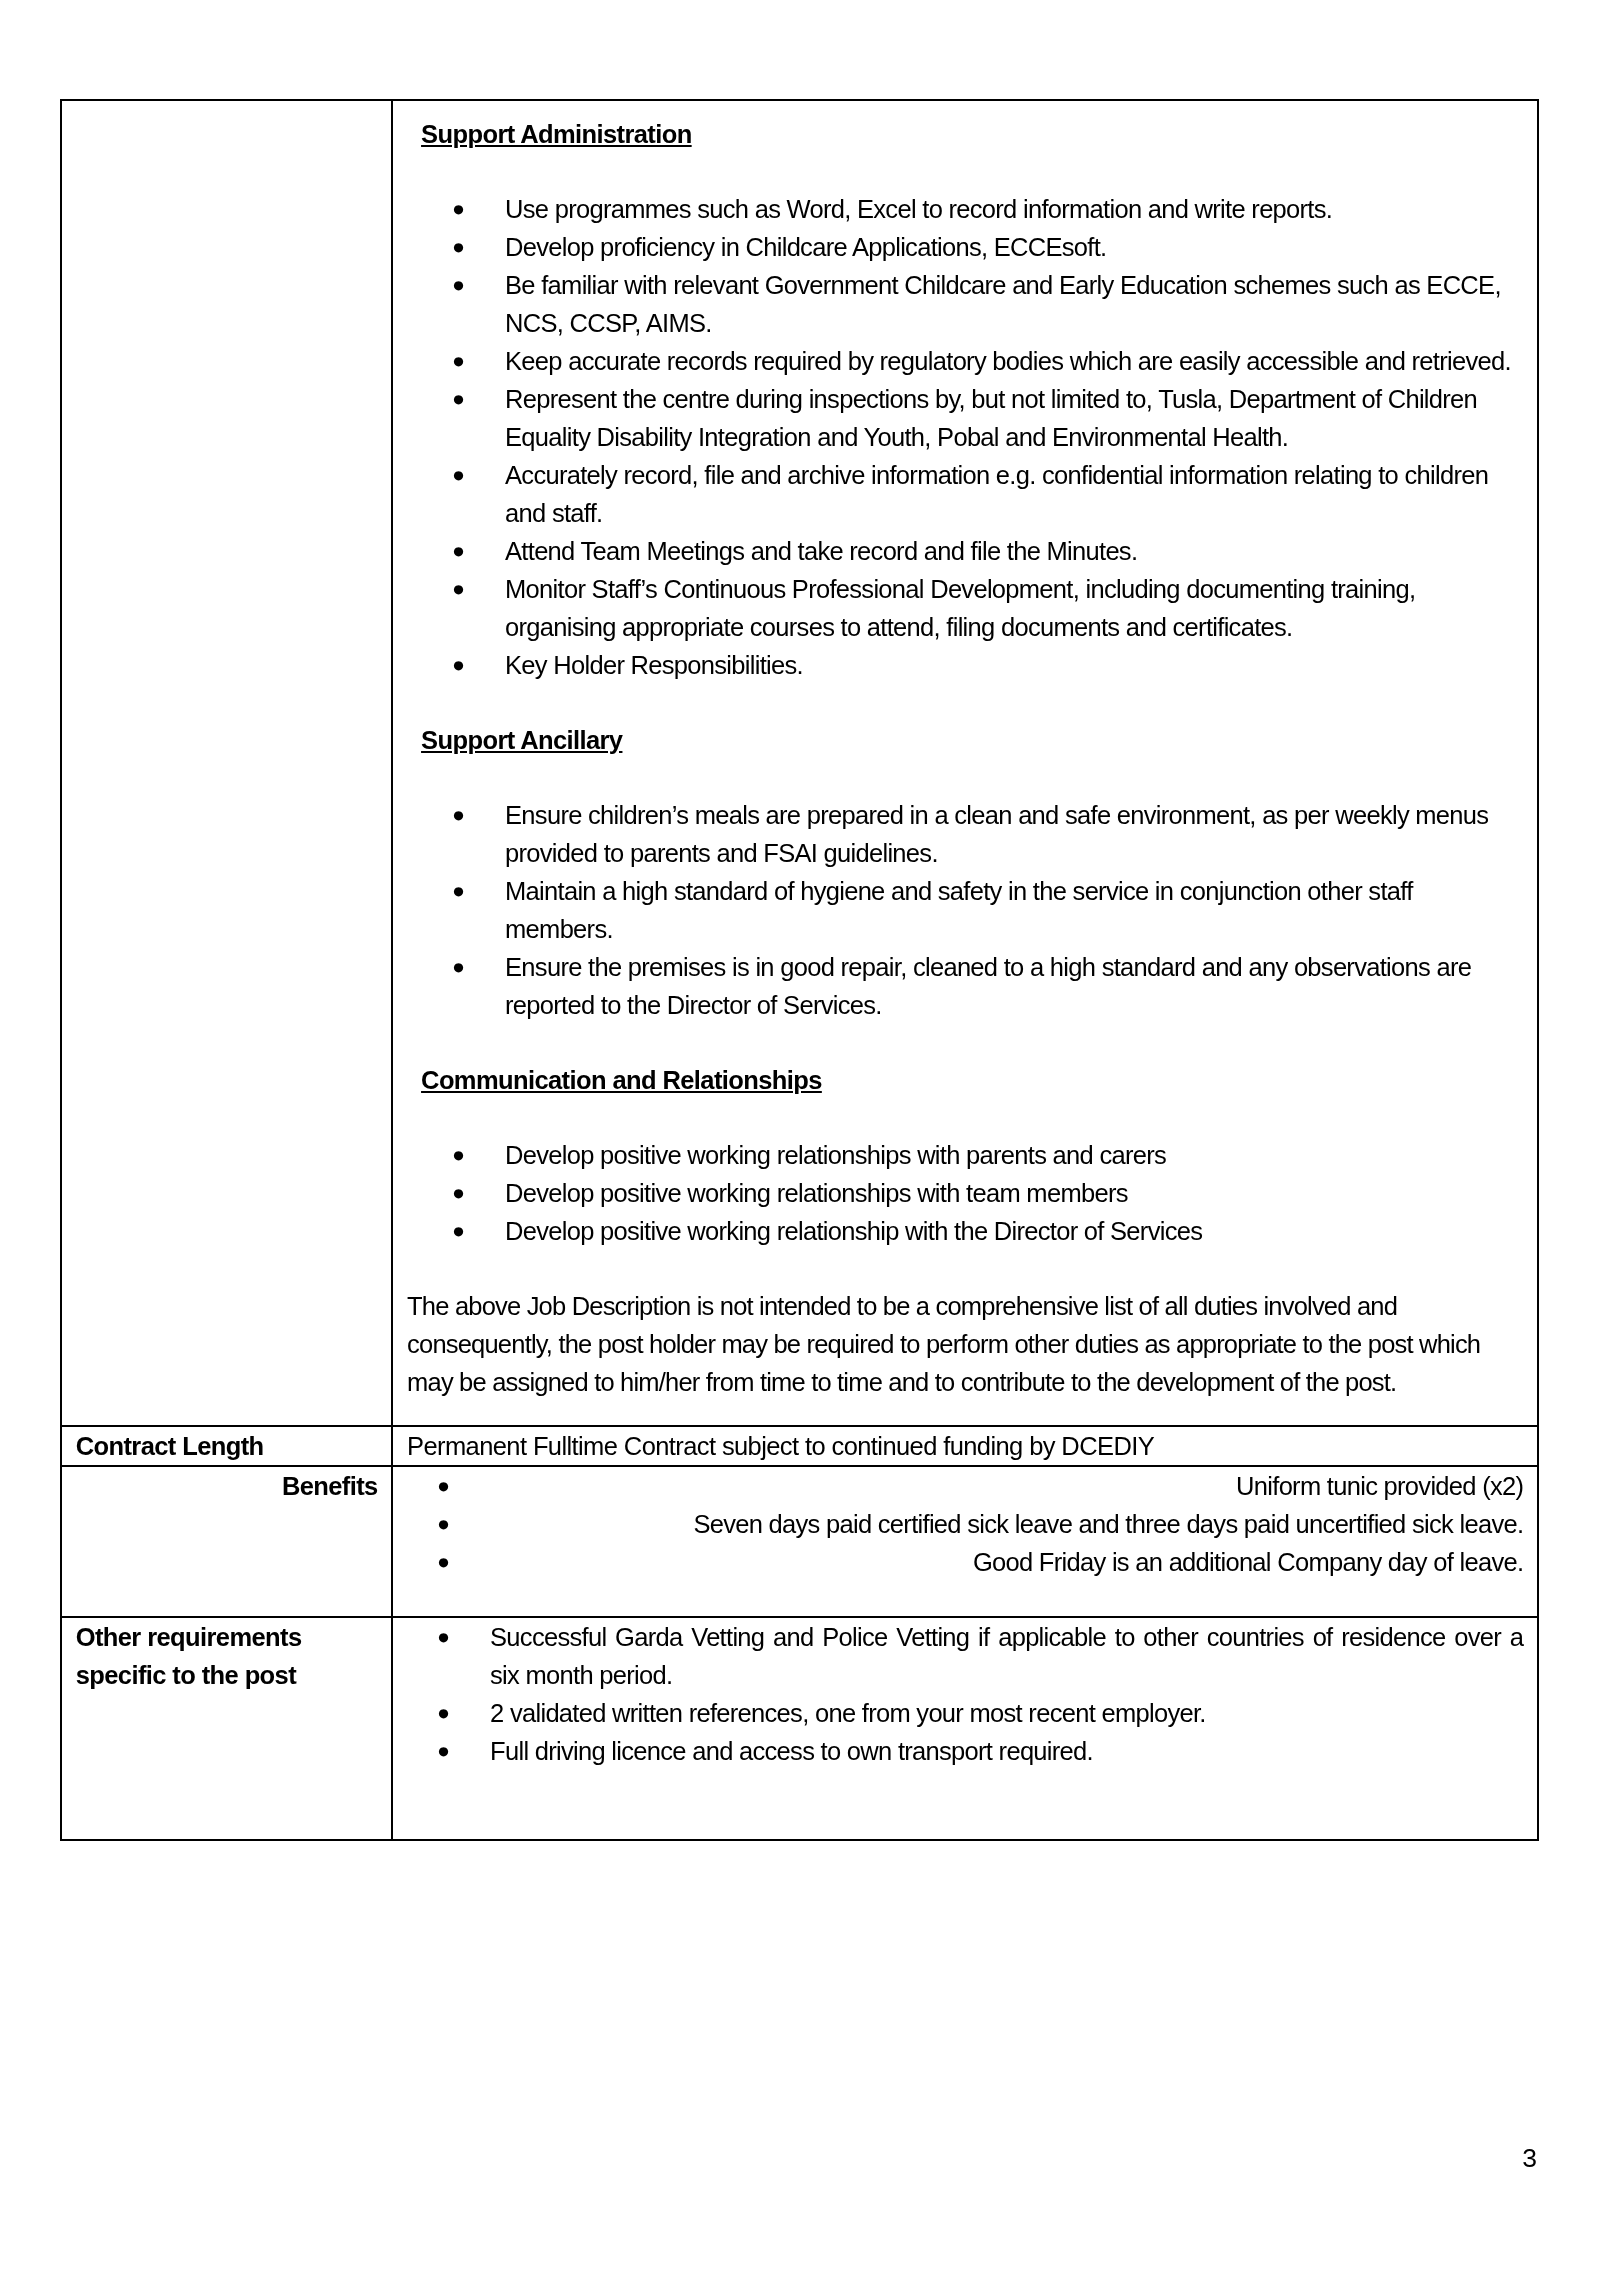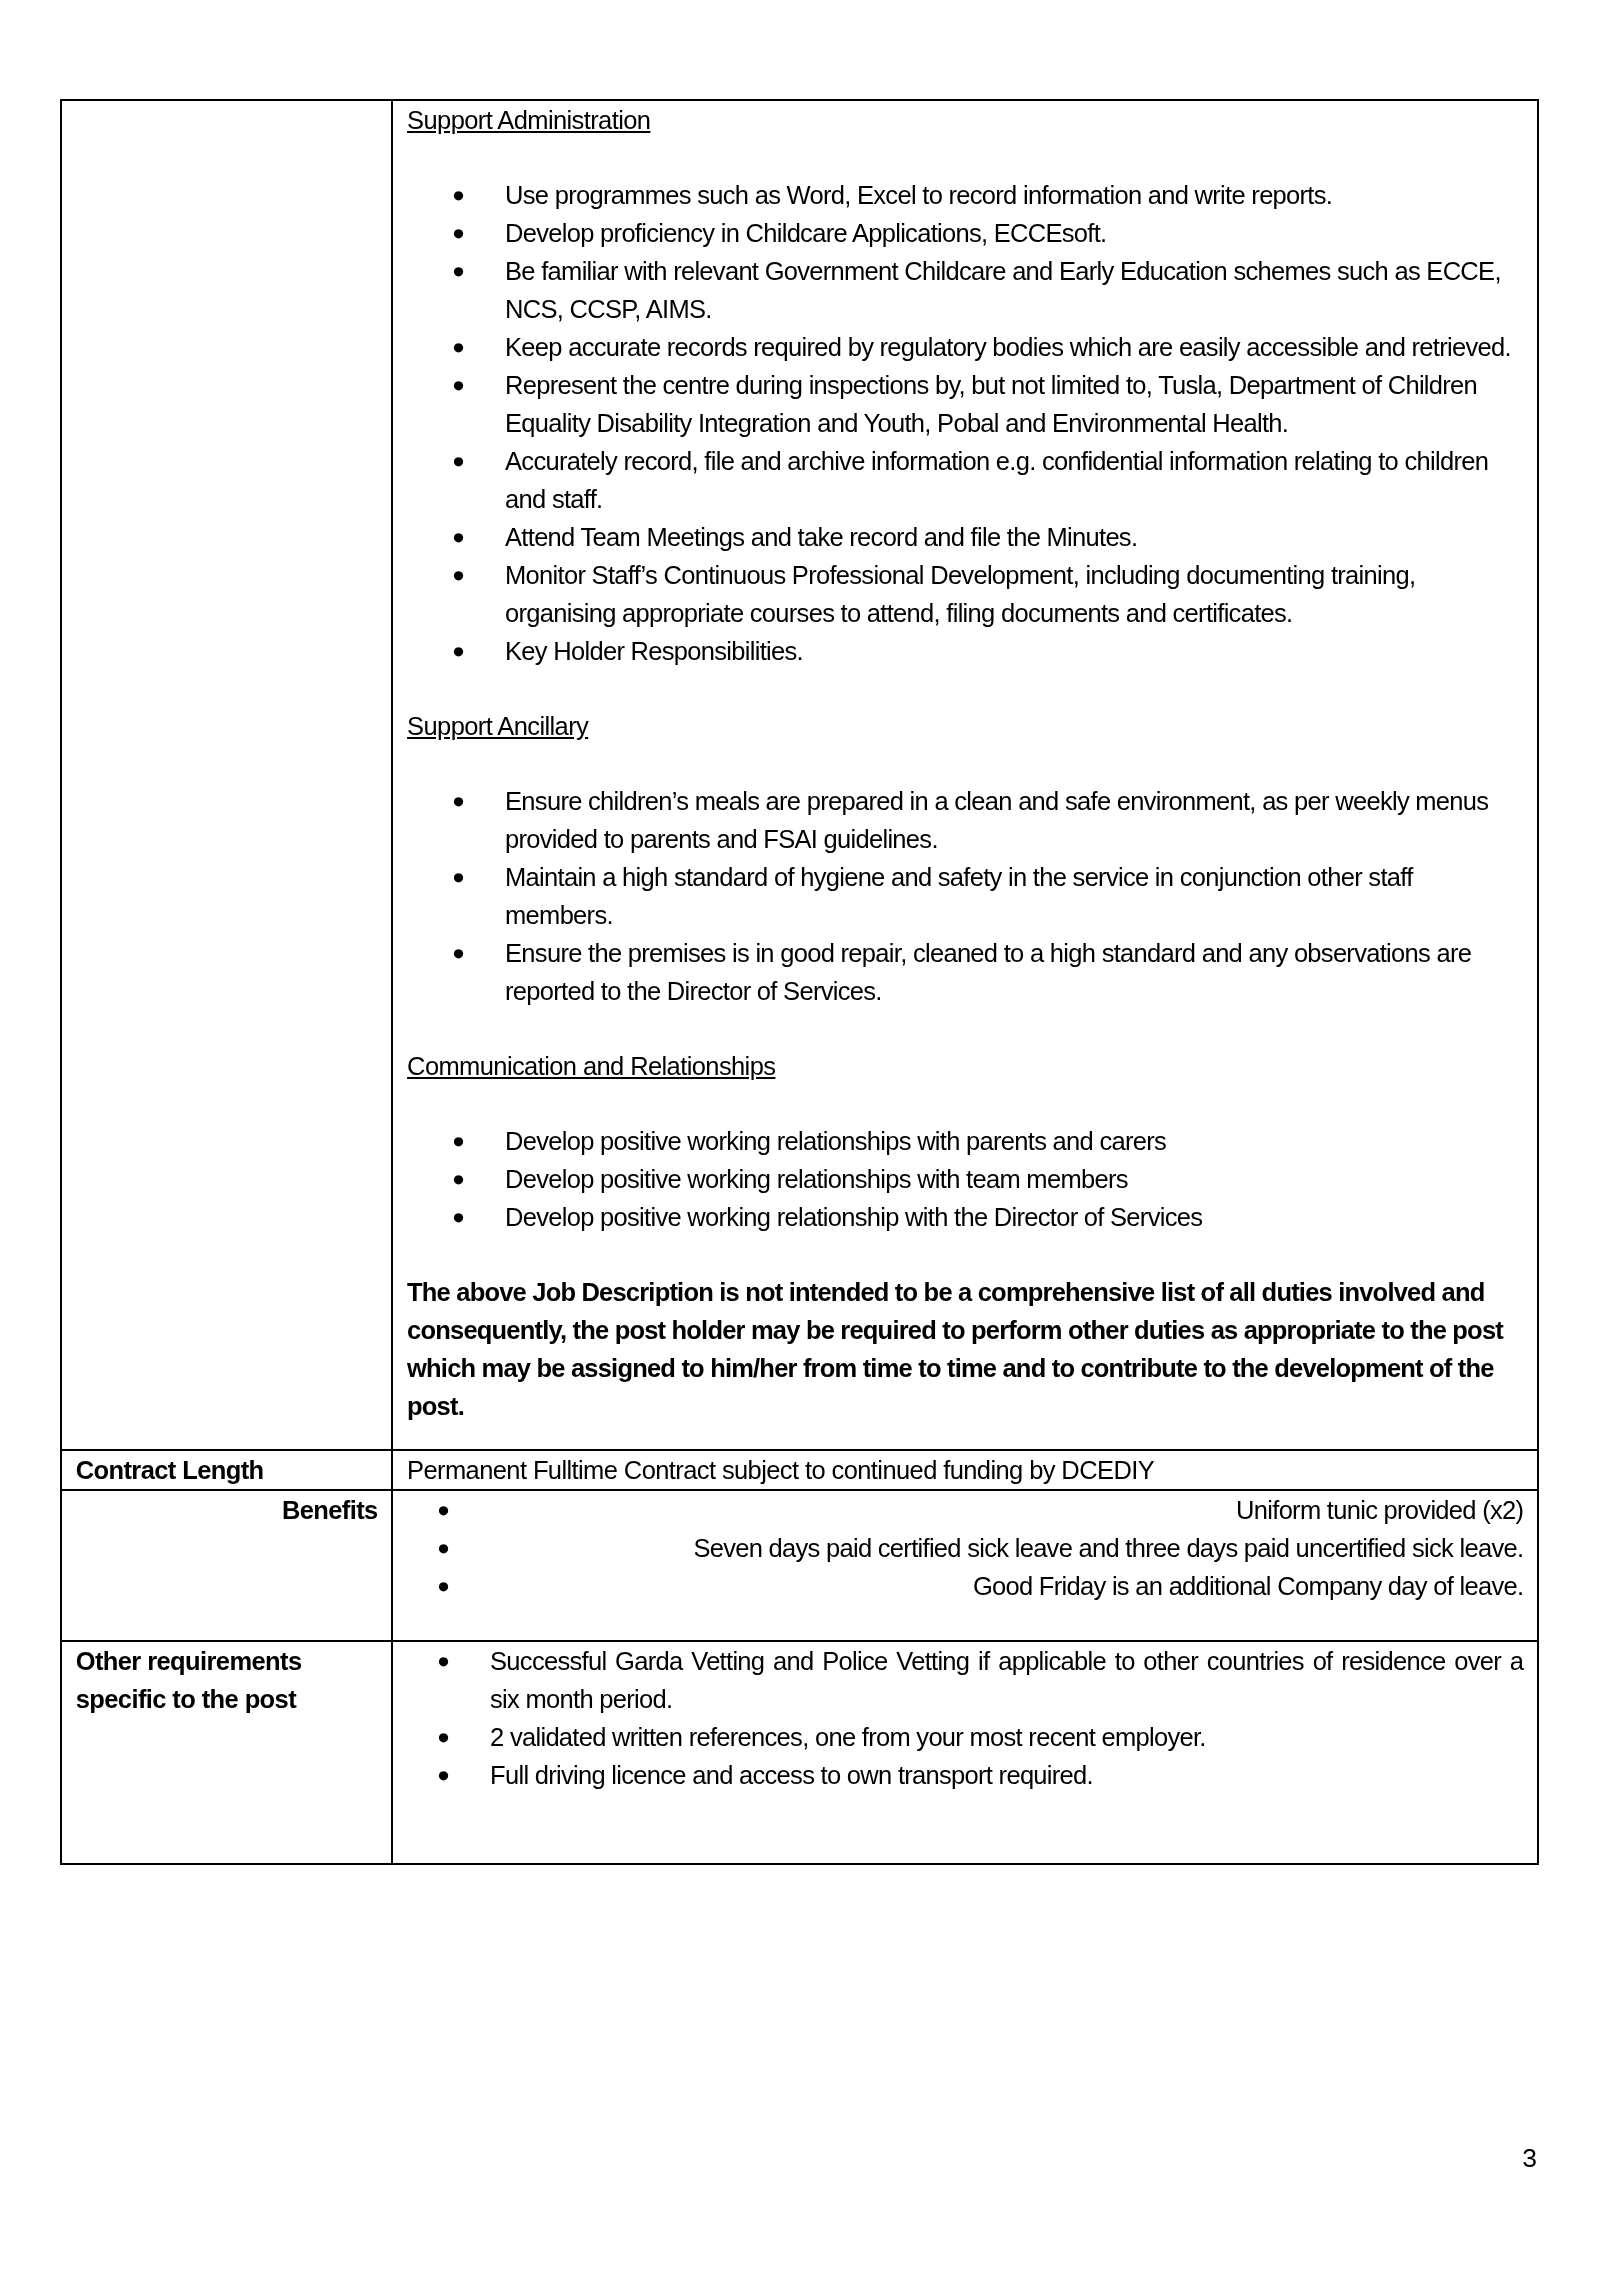--- a/index.html
+++ b/index.html
@@ -1,29 +1,29 @@
 <!DOCTYPE html>
 <html><head>
 <meta charset="utf-8">
 <style>
   html, body { margin:0; padding:0; background:#ffffff; }
   body { width:1621px; height:2293px; position:relative; font-family:"Liberation Sans", sans-serif; color:#000; }
   .page-table { position:absolute; left:60px; top:99px; width:1479px; border-collapse:collapse; table-layout:fixed; }
   .page-table td { border:2.9px solid #000; vertical-align:top; padding:0 13.7px; font-size:25.5px; line-height:38px; }
   .page-table td.label { width:302px; font-weight:bold; font-size:25.5px; padding-left:13.7px; letter-spacing:-0.6px; }
   .page-table td.value { letter-spacing:-0.6px; }
-  .heading { font-weight:normal; text-decoration:underline; margin:0; letter-spacing:-0.6px; }
+  .heading { font-weight:bold; text-decoration:underline; margin:14px; letter-spacing:-0.6px; }
   ul.bullets { margin:37px 0 37px 0; padding-left:98px; list-style:none; }
   ul.bullets li { position:relative; letter-spacing:-0.7px; }
   ul.bullets li .bullet { position:absolute; left:-53px; top:0; font-size:21.6px; }
   ul.compact { margin:0; padding-left:83px; list-style:none; }
   ul.compact li { position:relative; letter-spacing:-0.7px; }
   ul.compact li .bullet { position:absolute; left:-53px; top:0; font-size:21.6px; }
   .justify li span.txt { text-align:justify; display:block; }
-  .disclaimer { font-weight:bold; margin:0 0 23.5px 0; letter-spacing:-0.8px; }
+  .disclaimer { font-weight:normal; margin:0 0 23.5px 0; letter-spacing:-0.8px; }
   .row-main td { height:auto; }
   .row-annual td, .row-salary td, .row-probation td, .row-contract td { height:32px; }
   .row-benefits td { height:149px;text-align:right; }
   .row-other td { height:221px; }
   .page-number { position:absolute; right:84px; top:2143px; font-size:26.5px; }
 </style>
 </head>
 <body>
 
 <table class="page-table">

